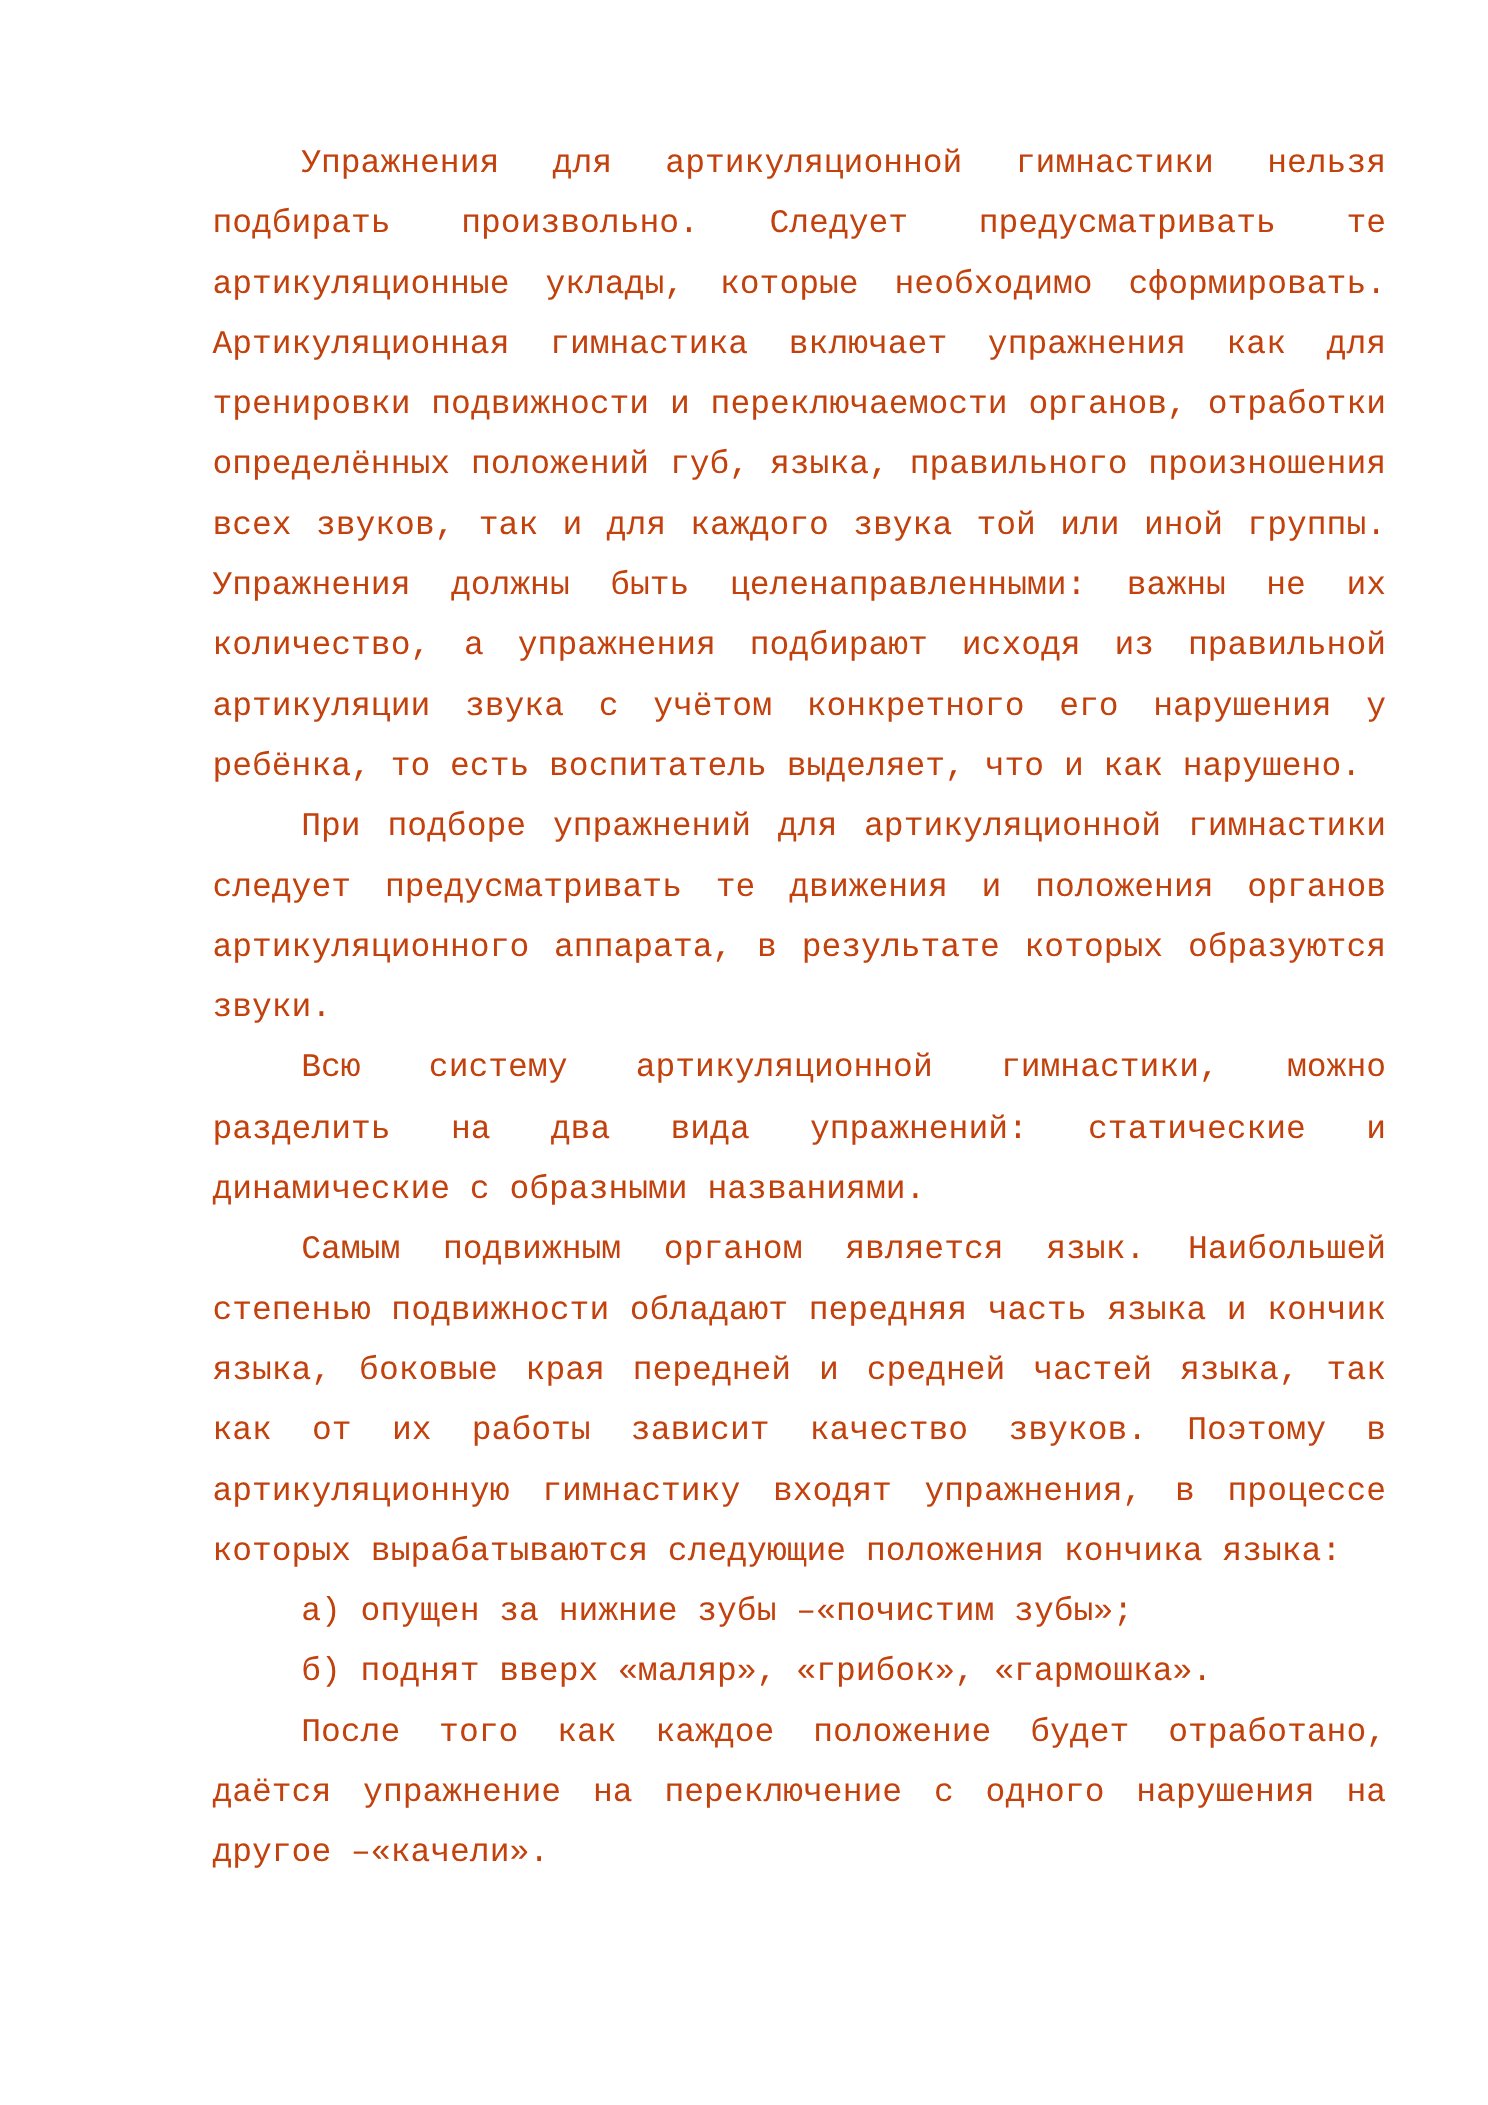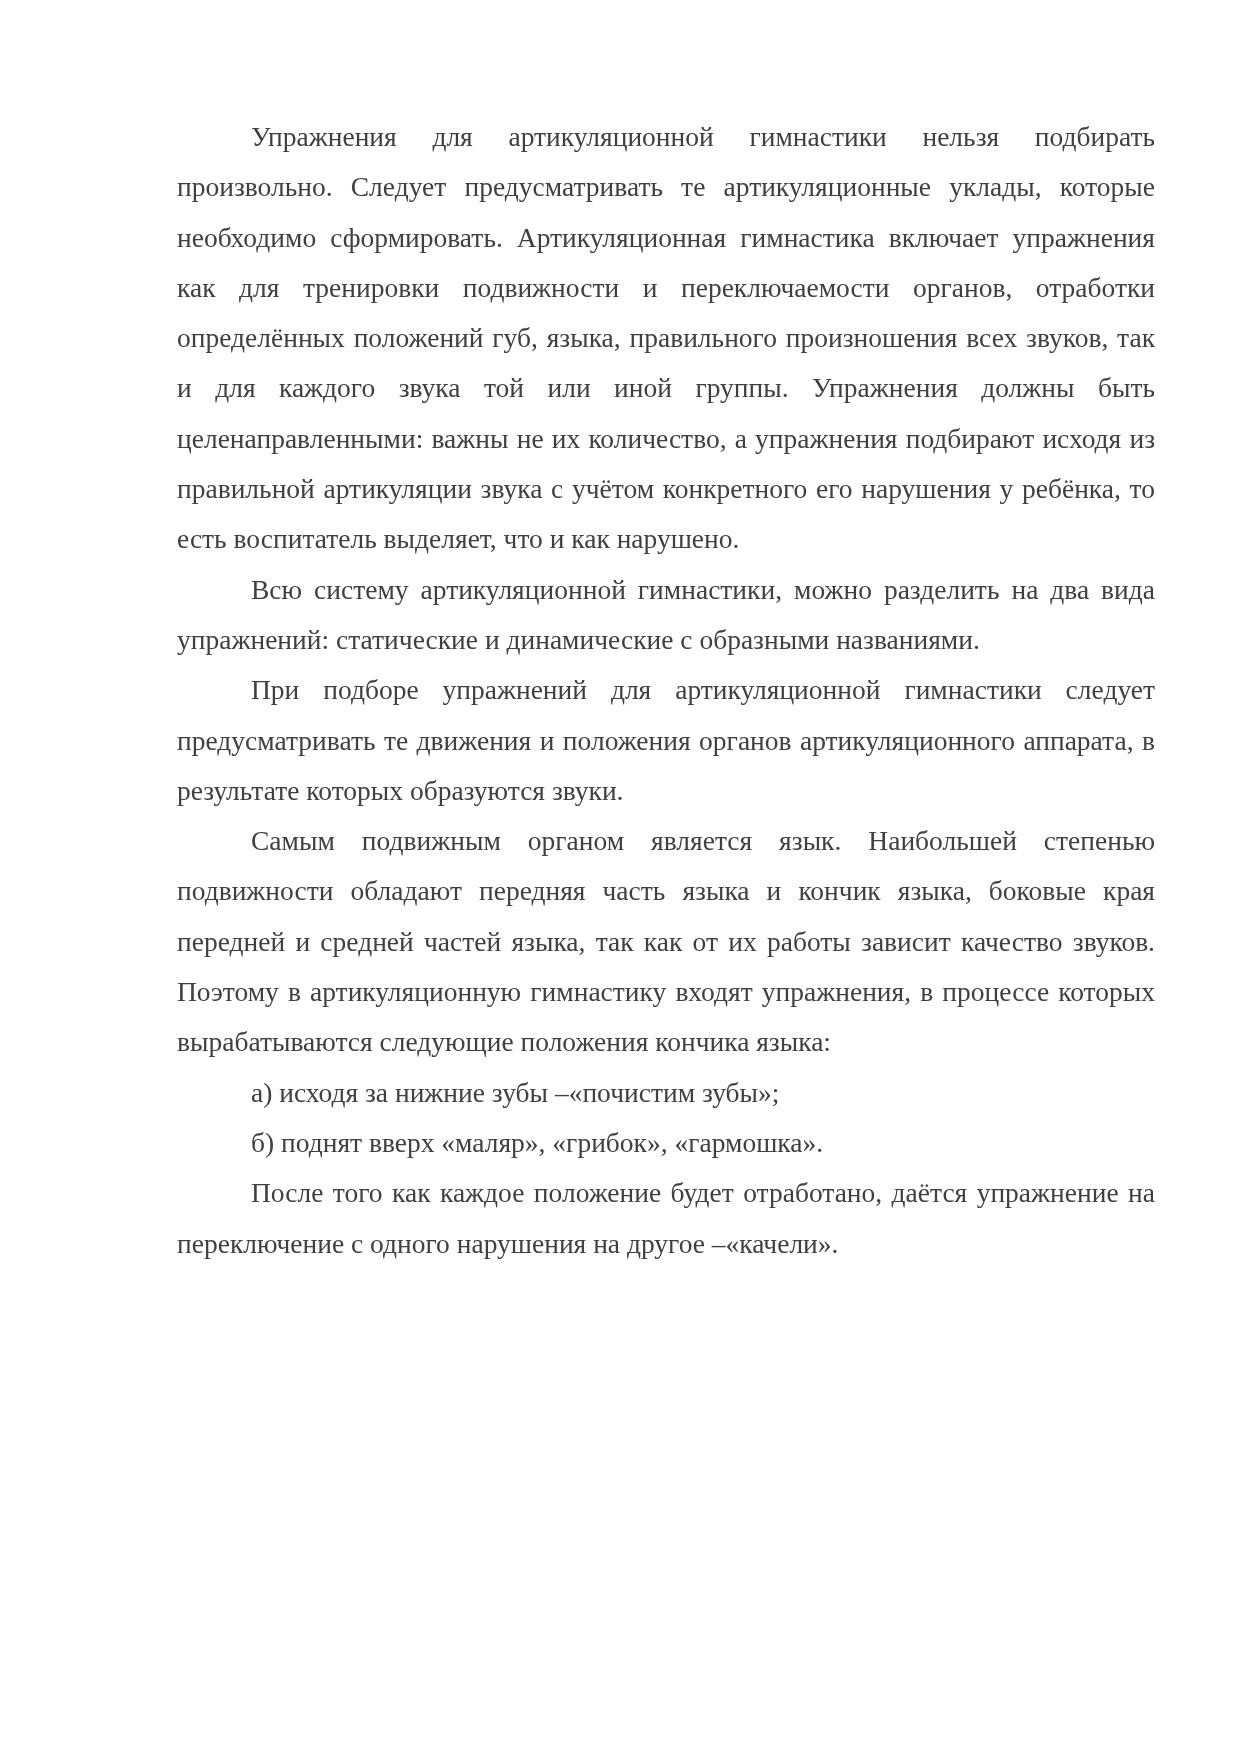--- a/index.html
+++ b/index.html
@@ -2,34 +2,34 @@
 <html><head>
 <meta charset="utf-8">
 <style>
   html, body { margin: 0; padding: 0; background: #ffffff; }
   body { width: 1240px; height: 1754px; position: relative; overflow: hidden; }
   .page {
     position: absolute;
     left: 177px;
     top: 112px;
     width: 978px;
-    font-family: Liberation Serif, serif;
+    font-family: Liberation Mono, monospace;
     font-size: 27.5px;
     line-height: 50.3px;
-    color: #404040;
+    color: #c2410c;
     text-align: justify;
   }
   .para { margin: 0; text-indent: 74px; }
   .para.list-1 { text-indent: 84px; }
   .para.item { text-indent: 74px; }
 </style>
 </head>
 <body>
 
 <div class="page">
   <p class="para">Упражнения для артикуляционной гимнастики нельзя подбирать произвольно. Следует предусматривать те артикуляционные уклады, которые необходимо сформировать. Артикуляционная гимнастика включает упражнения как для тренировки подвижности и переключаемости органов, отработки определённых положений губ, языка, правильного произношения всех звуков, так и для каждого звука той или иной группы. Упражнения должны быть целенаправленными: важны не их количество, а упражнения подбирают исходя из правильной артикуляции звука с учётом конкретного его нарушения у ребёнка, то есть воспитатель выделяет, что и как нарушено.</p>
+  <p class="para">При подборе упражнений для артикуляционной гимнастики следует предусматривать те движения и положения органов артикуляционного аппарата, в результате которых образуются звуки.</p>
   <p class="para">Всю систему артикуляционной гимнастики, можно разделить на два вида упражнений: статические и динамические с образными названиями.</p>
-  <p class="para">При подборе упражнений для артикуляционной гимнастики следует предусматривать те движения и положения органов артикуляционного аппарата, в результате которых образуются звуки.</p>
   <p class="para">Самым подвижным органом является язык. Наибольшей степенью подвижности обладают передняя часть языка и кончик языка, боковые края передней и средней частей языка, так как от их работы зависит качество звуков. Поэтому в артикуляционную гимнастику входят упражнения, в процессе которых вырабатываются следующие положения кончика языка:</p>
-  <p class="para item">а) исходя за нижние зубы –«почистим зубы»;</p>
+  <p class="para item">а) опущен за нижние зубы –«почистим зубы»;</p>
   <p class="para item">б) поднят вверх «маляр», «грибок», «гармошка».</p>
   <p class="para">После того как каждое положение будет отработано, даётся упражнение на переключение с одного нарушения на другое –«качели».</p>
 </div>
 
 </body></html>

